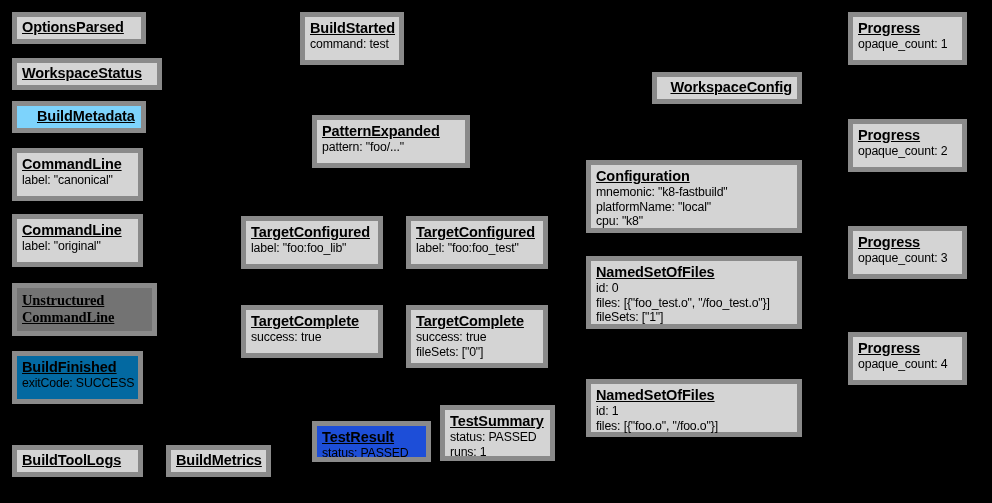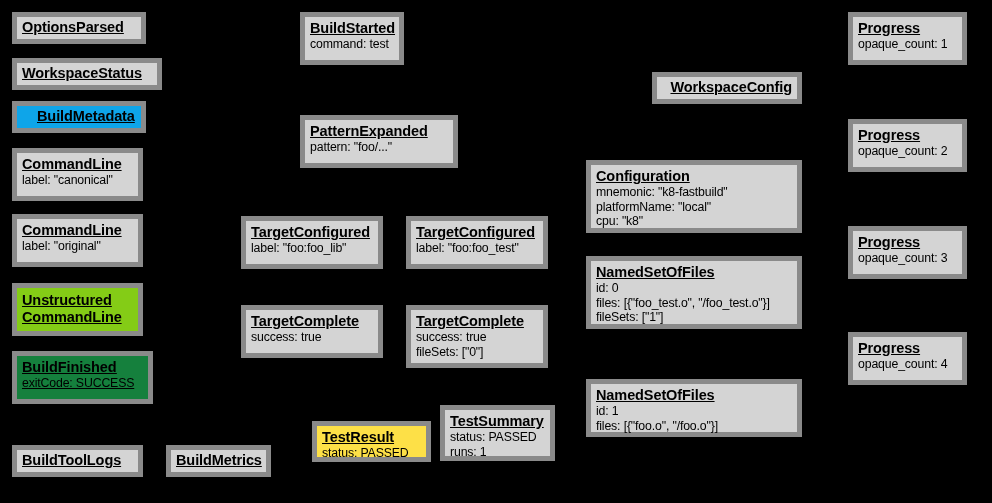--- a/index.html
+++ b/index.html
@@ -51,44 +51,44 @@
     <div class="node title-only" style="left: 12px; top: 12px; width: 134px; height: 32px; background: rgb(212, 212, 212); border-color: rgb(138, 138, 138); color: rgb(0, 0, 0);">
       <div style="width: 100%;">
         <span class="node-title">OptionsParsed</span>
       </div>
     </div>
     <div class="node title-only" style="left: 12px; top: 58px; width: 150px; height: 32px; background: rgb(212, 212, 212); border-color: rgb(138, 138, 138); color: rgb(0, 0, 0);">
       <div style="width: 100%;">
         <span class="node-title">WorkspaceStatus</span>
       </div>
     </div>
-    <div class="node title-only" style="left: 12px; top: 101px; width: 134px; height: 32px; background: #0ea5e9; border-color: rgb(138, 138, 138); color: rgb(0, 0, 0); padding-left: 20px;">
+    <div class="node title-only" style="left: 12px; top: 101px; width: 134px; height: 32px; background: #7dd3fc; border-color: rgb(138, 138, 138); color: rgb(0, 0, 0); padding-left: 20px;">
       <div style="width: 100%;">
         <span class="node-title">BuildMetadata</span>
       </div>
     </div>
     <div class="node" style="left: 12px; top: 148px; width: 131px; height: 53px; background: rgb(212, 212, 212); border-color: rgb(138, 138, 138); color: rgb(0, 0, 0);">
       <div style="width: 100%;">
         <span class="node-title">CommandLine</span>
         <span class="node-field">label: "canonical"</span>
       </div>
     </div>
     <div class="node" style="left: 12px; top: 214px; width: 131px; height: 53px; background: rgb(212, 212, 212); border-color: rgb(138, 138, 138); color: rgb(0, 0, 0);">
       <div style="width: 100%;">
         <span class="node-title">CommandLine</span>
         <span class="node-field">label: "original"</span>
       </div>
     </div>
-    <div class="node title-only" style="left: 12px; top: 283px; width: 131px; height: 53px; background: #84cc16; border-color: rgb(138, 138, 138); color: rgb(0, 0, 0);">
+    <div class="node title-only" style="left: 12px; top: 283px; width: 145px; height: 53px; background: #737373; border-color: rgb(138, 138, 138); color: rgb(0, 0, 0); font-family: Liberation Serif, serif;">
       <div style="width: 100%;">
         <span class="node-title">Unstructured
 CommandLine</span>
       </div>
     </div>
-    <div class="node" style="left: 12px; top: 351px; width: 141px; height: 53px; background: #15803d; border-color: rgb(138, 138, 138); color: rgb(0, 0, 0); text-decoration: underline;">
+    <div class="node" style="left: 12px; top: 351px; width: 131px; height: 53px; background: #0369a1; border-color: rgb(138, 138, 138); color: rgb(0, 0, 0);">
       <div style="width: 100%;">
         <span class="node-title">BuildFinished</span>
         <span class="node-field">exitCode: SUCCESS</span>
       </div>
     </div>
     <div class="node title-only" style="left: 12px; top: 445px; width: 131px; height: 32px; background: rgb(212, 212, 212); border-color: rgb(138, 138, 138); color: rgb(0, 0, 0); align-items: center;">
       <div style="width: 100%;">
         <span class="node-title">BuildToolLogs</span>
       </div>
     </div>
@@ -96,21 +96,21 @@
       <div style="width: 100%;">
         <span class="node-title">BuildMetrics</span>
       </div>
     </div>
     <div class="node" style="left: 300px; top: 12px; width: 104px; height: 53px; background: rgb(212, 212, 212); border-color: rgb(138, 138, 138); color: rgb(0, 0, 0);">
       <div style="width: 100%;">
         <span class="node-title">BuildStarted</span>
         <span class="node-field">command: test</span>
       </div>
     </div>
-    <div class="node" style="left: 300px; top: 115px; width: 158px; height: 53px; background: rgb(212, 212, 212); border-color: rgb(138, 138, 138); color: rgb(0, 0, 0);">
+    <div class="node" style="left: 312px; top: 115px; width: 158px; height: 53px; background: rgb(212, 212, 212); border-color: rgb(138, 138, 138); color: rgb(0, 0, 0);">
       <div style="width: 100%;">
         <span class="node-title">PatternExpanded</span>
         <span class="node-field">pattern: "foo/..."</span>
       </div>
     </div>
     <div class="node" style="left: 241px; top: 216px; width: 142px; height: 53px; background: rgb(212, 212, 212); border-color: rgb(138, 138, 138); color: rgb(0, 0, 0);">
       <div style="width: 100%;">
         <span class="node-title">TargetConfigured</span>
         <span class="node-field">label: "foo:foo_lib"</span>
       </div>
@@ -127,21 +127,21 @@
         <span class="node-field">success: true</span>
       </div>
     </div>
     <div class="node" style="left: 406px; top: 305px; width: 142px; height: 63px; background: rgb(212, 212, 212); border-color: rgb(138, 138, 138); color: rgb(0, 0, 0);">
       <div style="width: 100%;">
         <span class="node-title">TargetComplete</span>
         <span class="node-field">success: true</span>
         <span class="node-field">fileSets: ["0"]</span>
       </div>
     </div>
-    <div class="node" style="left: 312px; top: 421px; width: 119px; height: 41px; background: #fde047; border-color: rgb(138, 138, 138); color: rgb(0, 0, 0);">
+    <div class="node" style="left: 312px; top: 421px; width: 119px; height: 41px; background: #1d4ed8; border-color: rgb(138, 138, 138); color: rgb(0, 0, 0);">
       <div style="width: 100%;">
         <span class="node-title">TestResult</span>
         <span class="node-field">status: PASSED</span>
       </div>
     </div>
     <div class="node" style="left: 440px; top: 405px; width: 115px; height: 56px; background: rgb(212, 212, 212); border-color: rgb(138, 138, 138); color: rgb(0, 0, 0);">
       <div style="width: 100%;">
         <span class="node-title">TestSummary</span>
         <span class="node-field">status: PASSED</span>
         <span class="node-field">runs: 1</span>

